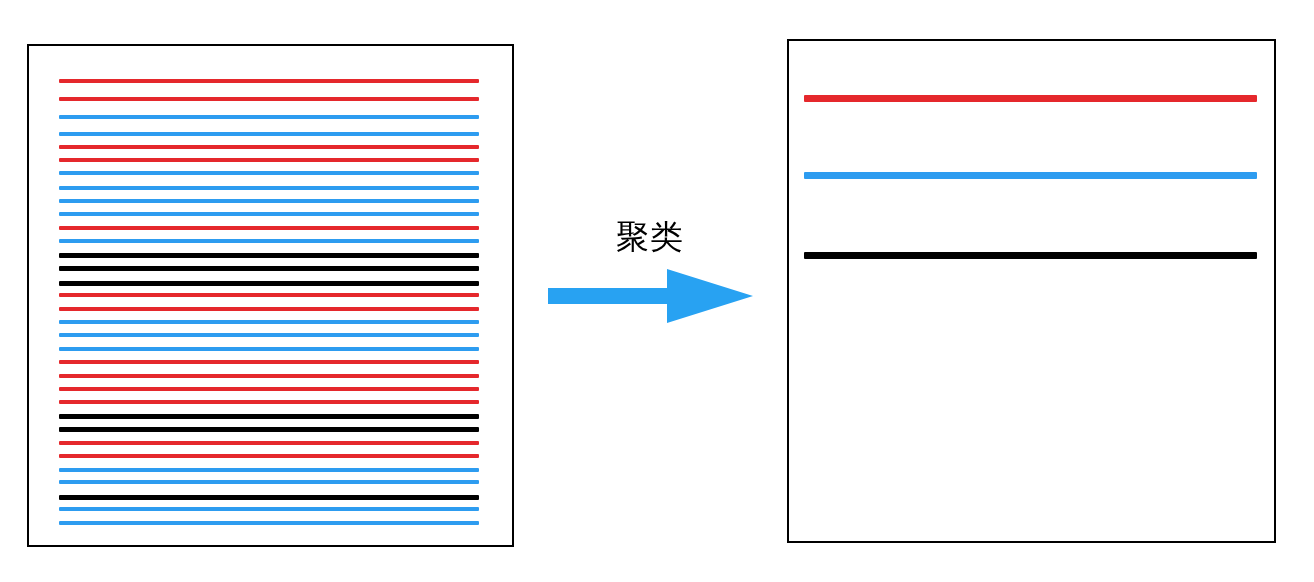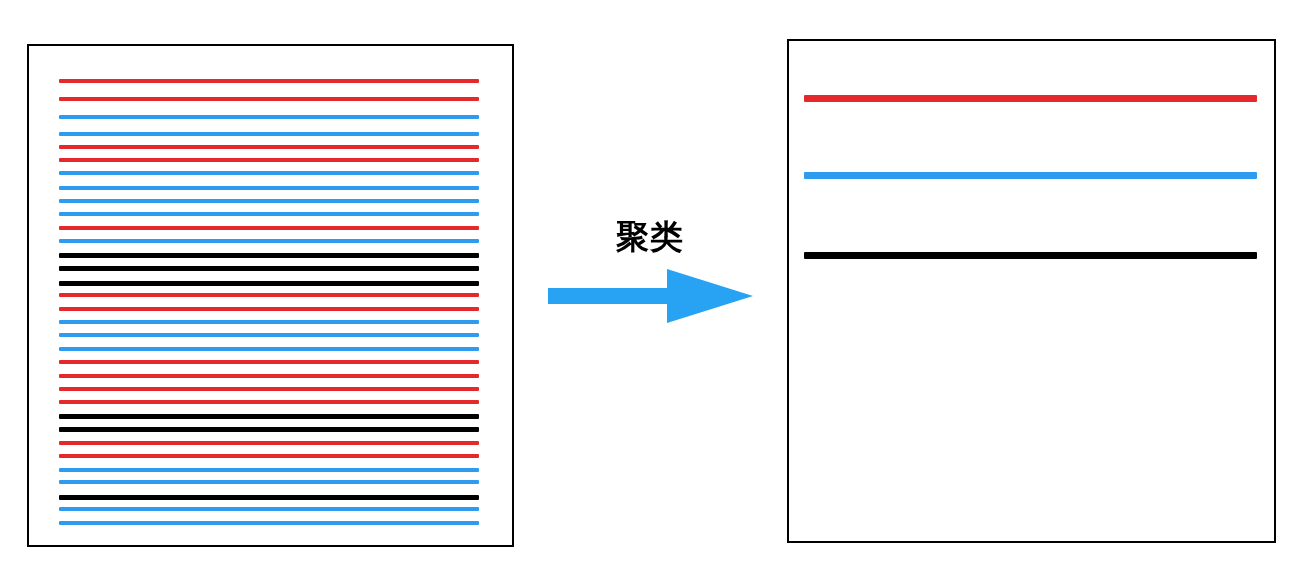--- a/index.html
+++ b/index.html
@@ -24,21 +24,21 @@
     position: absolute;
     border-radius: 1px;
   }
   .arrow-label {
     position: absolute;
     left: 560px;
     top: 219px;
     width: 180px;
     text-align: center;
     font-size: 33px;
-    font-weight: 700;
+    font-weight: 400;
     color: #000000;
     letter-spacing: 1px;
     line-height: 1.1;
     white-space: nowrap;
   }
   .arrow-svg {
     position: absolute;
     display: block;
   }
 </style>

